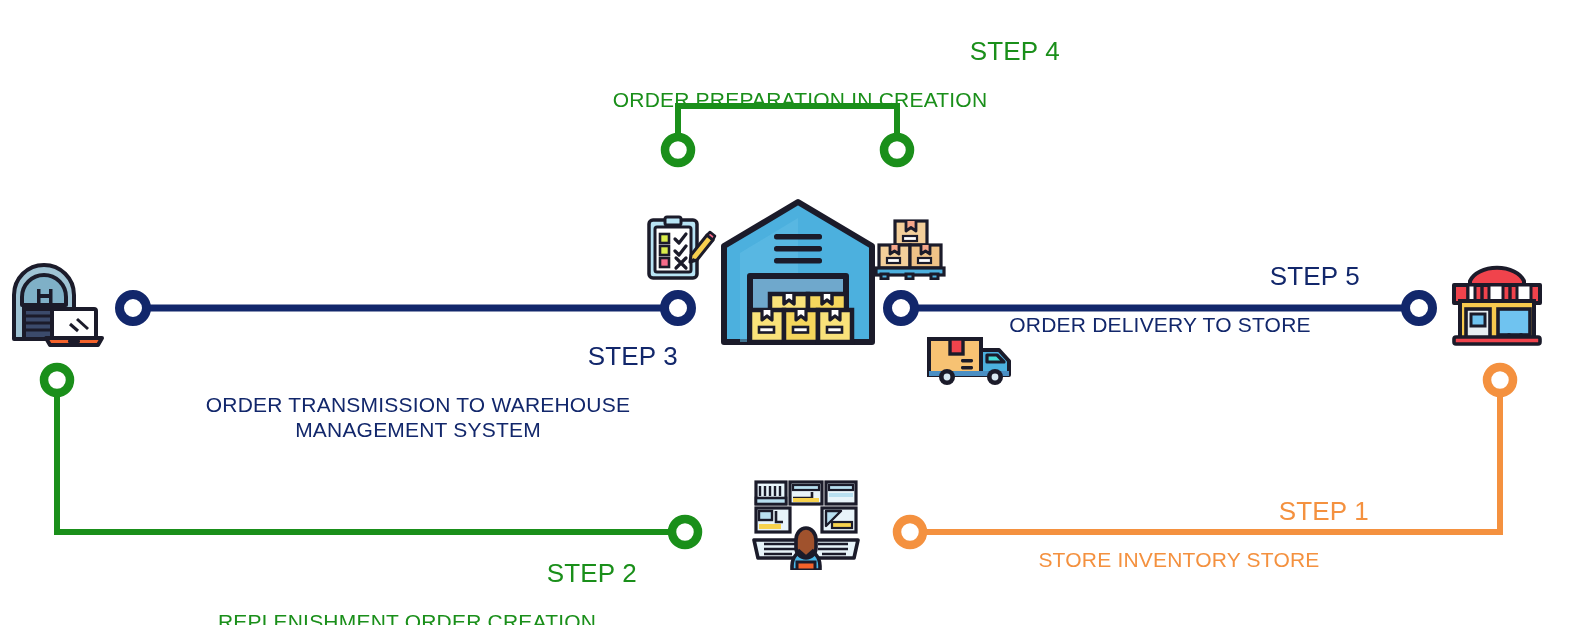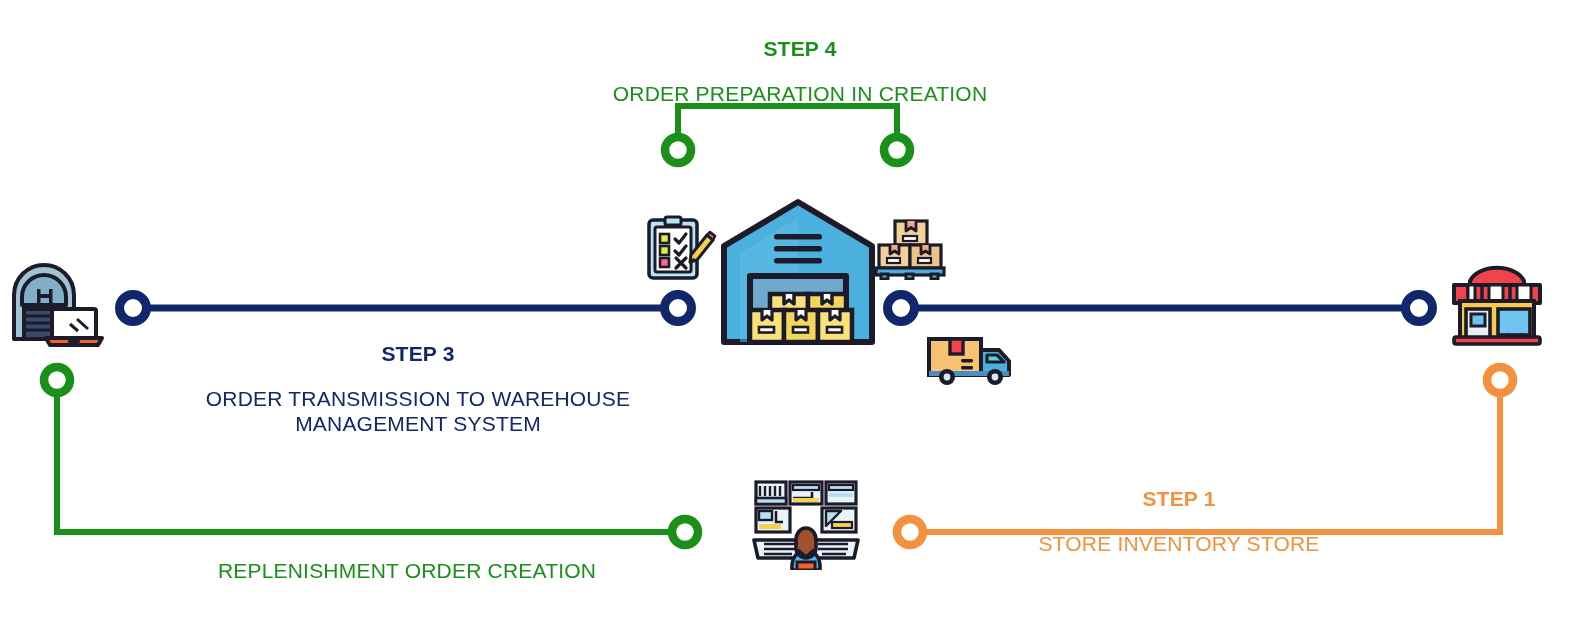--- a/index.html
+++ b/index.html
@@ -28,23 +28,24 @@
     height: 625px;
   }
   .label {
     position: absolute;
     text-align: center;
     line-height: 1.22;
     white-space: pre-line;
     letter-spacing: 0.2px;
   }
   .label .step {
-    font-weight: bold;
-    font-size: 21px;
+    font-weight: normal;
+    font-size: 26px;
     display: block;
+    text-align: right;
   }
   .label .desc {
     font-weight: normal;
     font-size: 21px;
     display: block;
   }
   .lbl-navy { color: #12276b; }
   .lbl-green { color: #1a8f1a; }
   .lbl-orange { color: #f4913f; }
 
@@ -89,33 +90,38 @@
       <circle cx="1500" cy="380" r="13" fill="#ffffff" stroke="#f4913f" stroke-width="8.5"></circle>
       <circle cx="910" cy="532" r="13" fill="#ffffff" stroke="#f4913f" stroke-width="8.5"></circle>
     </g>
   </svg>
 
   <div class="label lbl-green" style="left:540px; top:16px; width:520px;">
     <span class="step">STEP 4</span>
     <span class="desc">ORDER PREPARATION IN CREATION</span>
   </div>
 
+  <div class="label lbl-navy" style="left:960px; top:241px; width:400px;">
+    <span class="step">STEP 5</span>
+    <span class="desc">ORDER DELIVERY TO STORE</span>
+  </div>
 
   <div class="label lbl-navy" style="left:158px; top:321px; width:520px;">
     <span class="step">STEP 3</span>
     <span class="desc">ORDER TRANSMISSION  TO WAREHOUSE
 MANAGEMENT SYSTEM</span>
   </div>
 
-  <div class="label lbl-orange" style="left:989px; top:466px; width:380px;">
+  <div class="label lbl-orange" style="left:989px; top:476px; width:380px;">
     <span class="step">STEP 1</span>
     <span class="desc">STORE INVENTORY STORE</span>
   </div>
 
   <div class="label lbl-green" style="left:177px; top:538px; width:460px;">
+    <span class="step">STEP 2</span>
     <span class="desc">REPLENISHMENT ORDER CREATION</span>
   </div>
 
   <div class="icon" style="left:8px; top:253px;">
     <svg width="102" height="95" viewBox="0 0 102 95">
       <path d="M6 42 A30 30 0 0 1 66 42 L66 86 L6 86 Z" fill="#9fc3d4" stroke="#1b1b2a" stroke-width="4" stroke-linejoin="round"></path>
       <path d="M14 44 A22 22 0 0 1 58 44 L58 52 L14 52 Z" fill="#7fb0c7" stroke="#1b1b2a" stroke-width="4" stroke-linejoin="round"></path>
       <rect x="31" y="41" width="12" height="4" fill="#1b1b2a"></rect>
       <rect x="29" y="36" width="3.5" height="14" fill="#1b1b2a"></rect>
       <rect x="41" y="36" width="3.5" height="14" fill="#1b1b2a"></rect>

